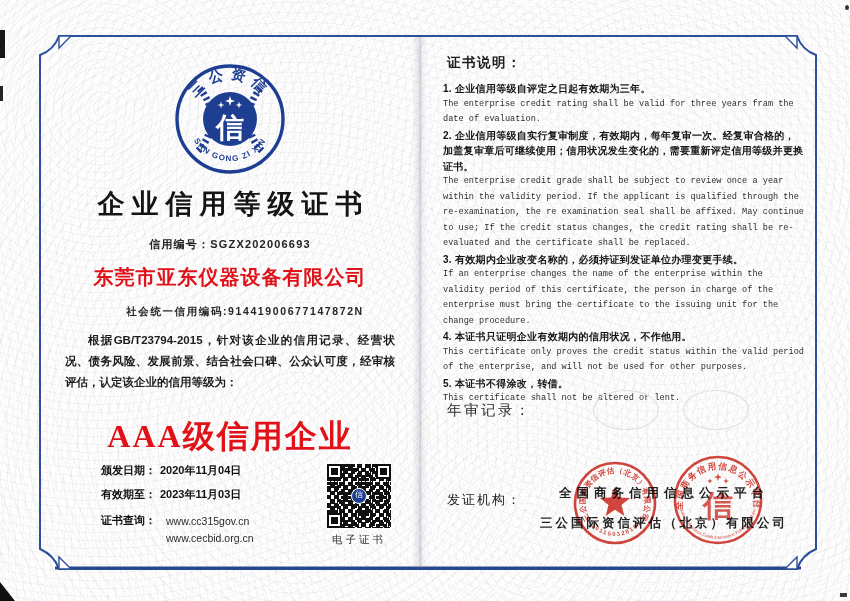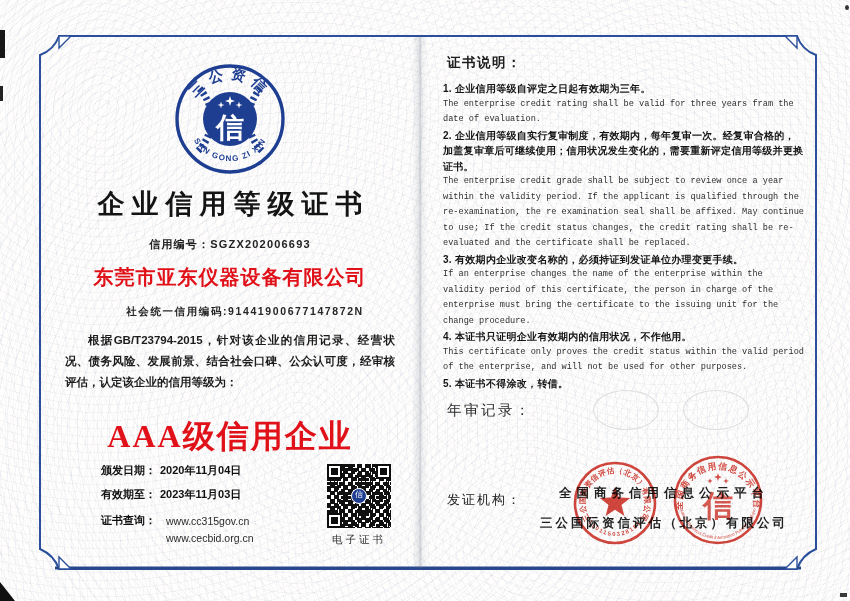--- a/index.html
+++ b/index.html
@@ -175,20 +175,21 @@
       <div class="note-item">
         <div class="note-cn">3. 有效期内企业改变名称的，必须持证到发证单位办理变更手续。</div>
         <div class="note-en">If an enterprise changes the name of the enterprise within the validity period of this certificate, the person in charge of the enterprise must bring the certificate to the issuing unit for the change procedure.</div>
       </div>
       <div class="note-item">
         <div class="note-cn">4. 本证书只证明企业有效期内的信用状况，不作他用。</div>
         <div class="note-en">This certificate only proves the credit status within the valid period of the enterprise, and will not be used for other purposes.</div>
       </div>
       <div class="note-item">
         <div class="note-cn">5. 本证书不得涂改，转借。</div>
+        <div class="note-en">This certificate shall not be altered or lent.</div>
       </div>
     </div>
 
     <div class="annual-label">年审记录：</div>
     <div class="oval oval-1"></div>
     <div class="oval oval-2"></div>
 
     <div class="issuer-label">发证机构：</div>
     <div class="issuer-lines">
       <div class="issuer-l1">全国商务信用信息公示平台</div>

